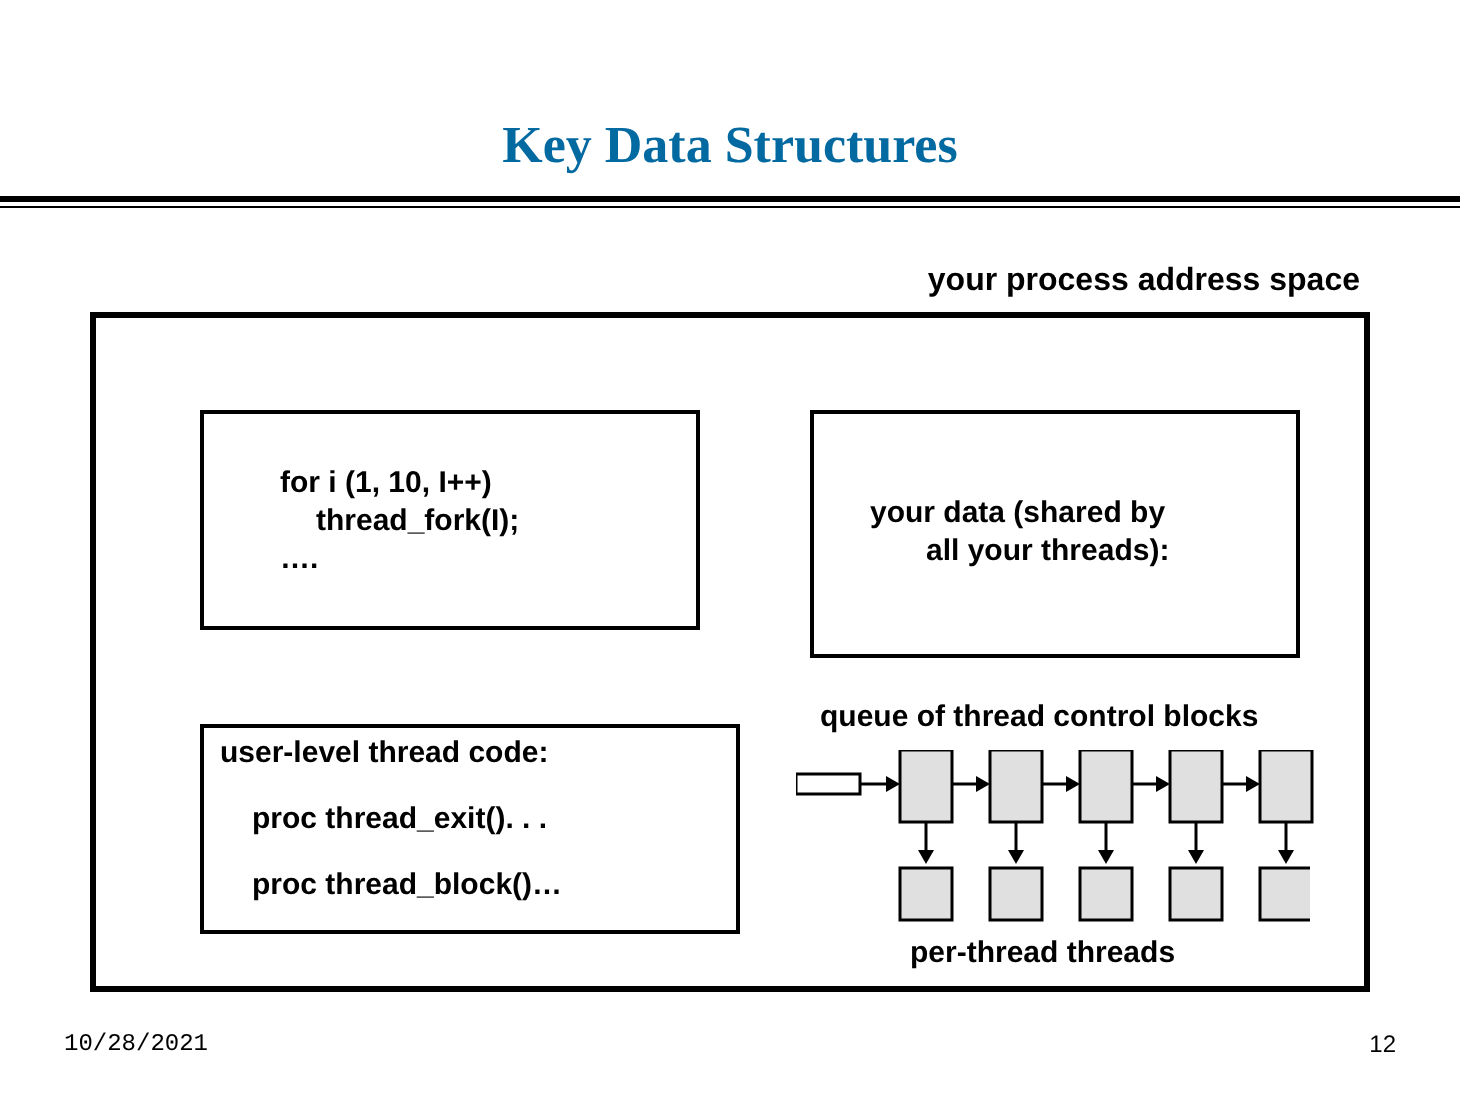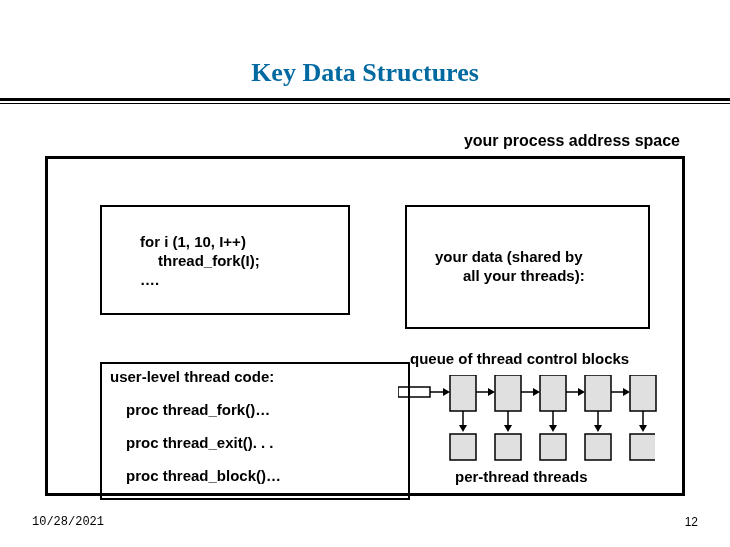--- a/index.html
+++ b/index.html
@@ -89,21 +89,21 @@
     position: absolute;
     top: 350px;
     left: 410px;
     font-size: 15px;
     font-weight: bold;
   }
   .usercode-box {
     position: absolute;
     top: 362px;
     left: 100px;
-    width: 310px;
+    width: 270px;
     border: 2px solid #000;
     font-size: 15px;
     font-weight: bold;
     padding-bottom: 6px;
   }
   .usercode-box .hdr {
     padding: 4px 8px 8px 8px;
   }
   .usercode-box .proc {
     padding: 8px 8px 8px 24px;
@@ -204,21 +204,20 @@
 <svg class="stacks-svg" viewBox="0 0 250 30">
   <rect x="45" y="2" width="26" height="26" fill="#e0e0e0" stroke="#000" stroke-width="1.5"></rect>
   <rect x="90" y="2" width="26" height="26" fill="#e0e0e0" stroke="#000" stroke-width="1.5"></rect>
   <rect x="135" y="2" width="26" height="26" fill="#e0e0e0" stroke="#000" stroke-width="1.5"></rect>
   <rect x="180" y="2" width="26" height="26" fill="#e0e0e0" stroke="#000" stroke-width="1.5"></rect>
   <rect x="225" y="2" width="26" height="26" fill="#e0e0e0" stroke="#000" stroke-width="1.5"></rect>
 </svg>
 
 <div class="usercode-box">
   <div class="hdr">user-level thread code:</div>
-  <div class="proc">proc thread_fork()…</div>
   <div class="proc">proc thread_exit(). . .</div>
   <div class="proc">proc thread_block()…</div>
 </div>
 
 <div class="stacks-label">per-thread threads</div>
 
 <div class="footer-date">10/28/2021</div>
 <div class="footer-page">12</div>
 
 </body></html>

